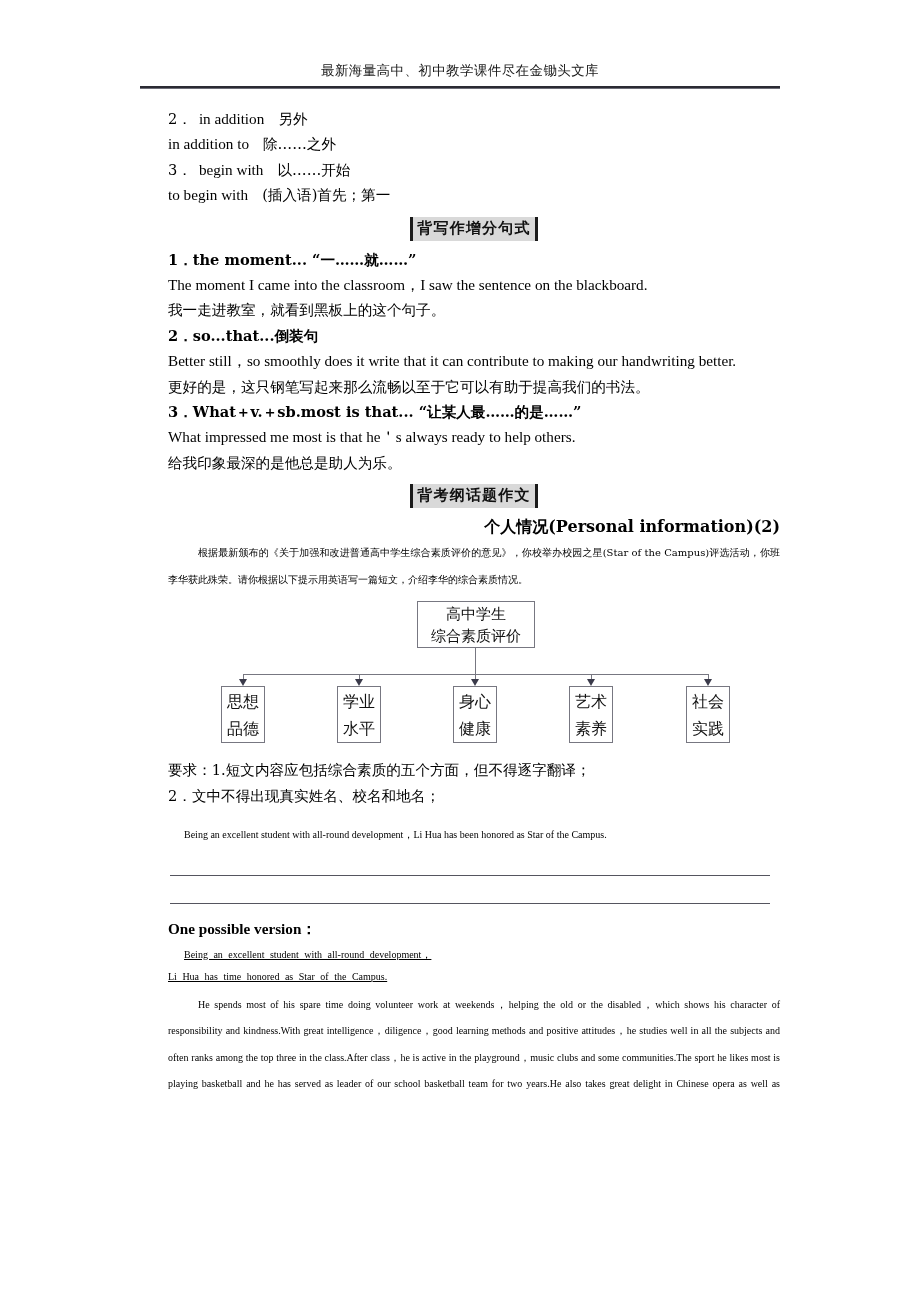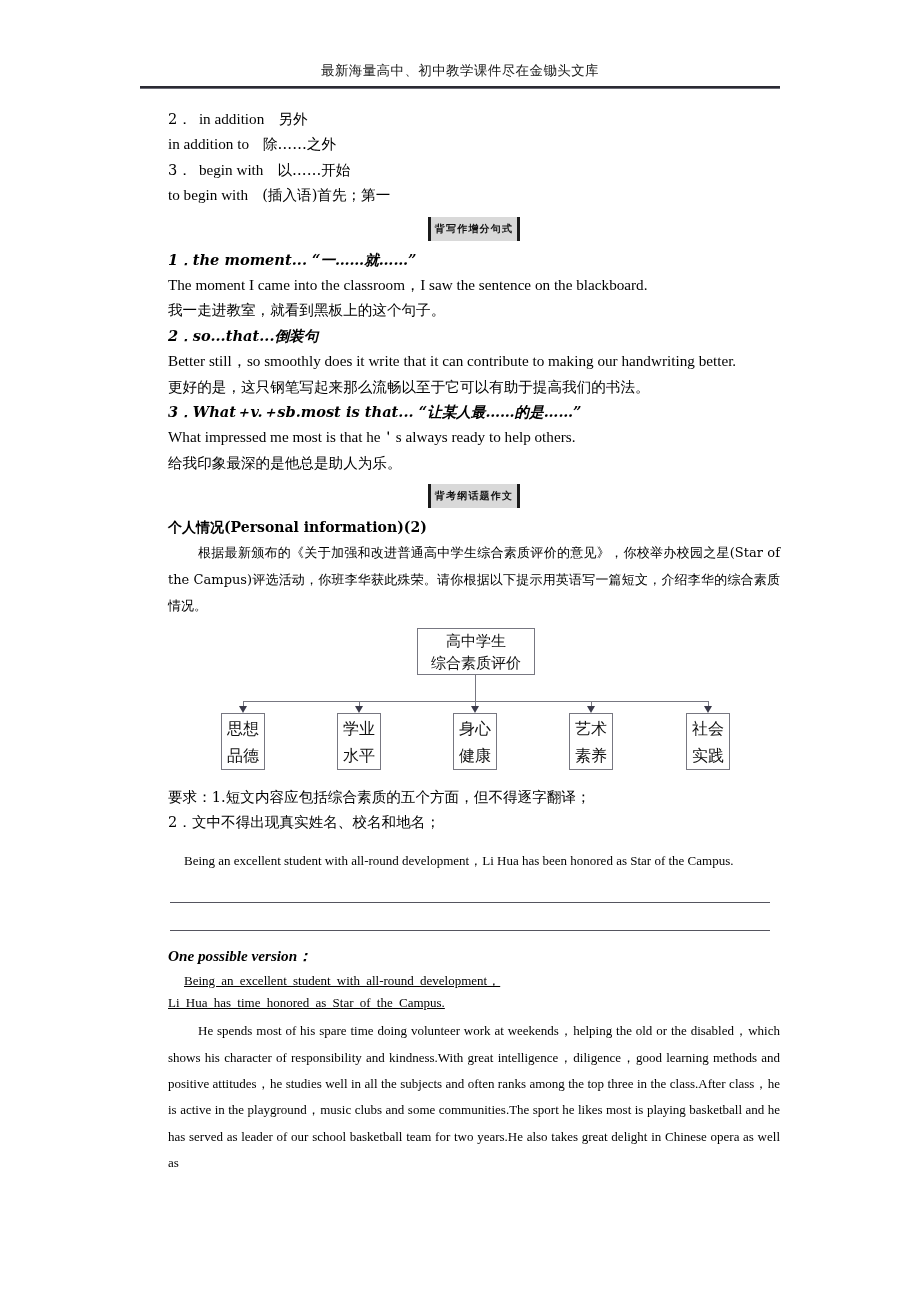--- a/index.html
+++ b/index.html
@@ -55,56 +55,56 @@
     left: 168px;
     top: 106px;
     width: 612px;
   }
   .line {
     font-size: 15.2px;
     line-height: 25.4px;
     white-space: nowrap;
     letter-spacing: 0;
   }
-  .b { font-weight: bold; font-style: italic; }
+  .b { font-weight: bold; }
   .cn-serif {
     font-family: "DejaVu Serif", "Liberation Serif", serif;
     font-size: 14.6px;
   }
   .sp2 { display: inline-block; width: 14px; }
   .sp1 { display: inline-block; width: 7px; }
 
   
   .banner-wrap {
     text-align: center;
     margin: 9px 0 6px 0;
   }
   .banner {
     display: inline-block;
     background: #d9d9d9;
     padding: 2px 4px 3px 4px;
     border-left: 3px solid #1b1b1b;
     border-right: 3px solid #1b1b1b;
     font-family: "DejaVu Sans", "Liberation Sans", sans-serif;
     font-weight: bold;
-    font-size: 10px;
+    font-size: 15px;
     line-height: 19px;
     letter-spacing: 1.2px;
     color: #111;
   }
 
   .center-title {
-    text-align: left;
+    text-align: right;
     font-weight: bold;
-    font-size: 14px;
+    font-size: 16px;
     line-height: 26px;
     margin-top: 4px;
   }
   .para {
-    font-size: 13px;
+    font-size: 10px;
     line-height: 26.4px;
     text-align: justify;
     text-justify: inter-ideograph;
   }
   .para.indent2 { text-indent: 30px; }
   .para.indent1 { text-indent: 16px; }
 
   
   .diagram {
     position: relative;

